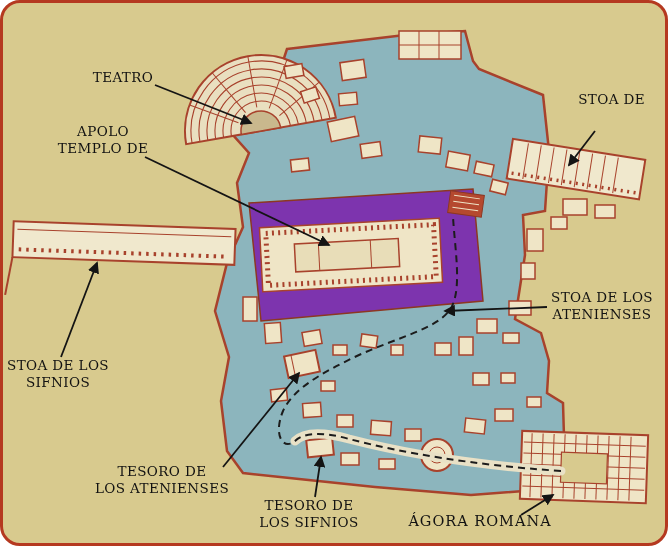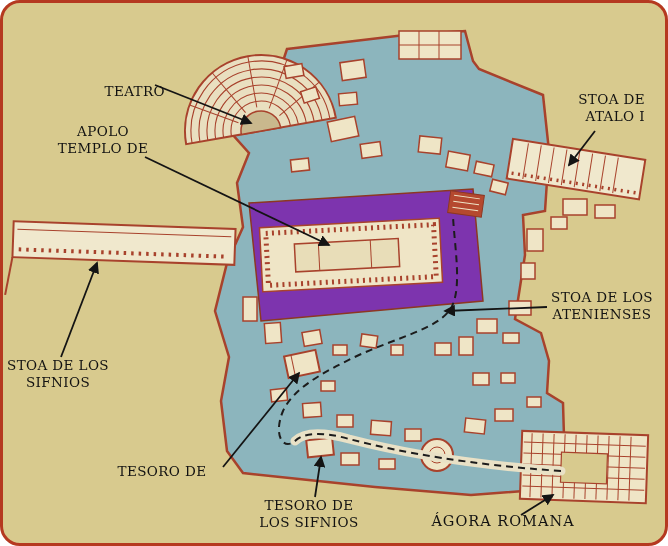--- a/index.html
+++ b/index.html
@@ -18,21 +18,21 @@
     position:absolute;
     color:#121212;
     font-size:13.5px;
     line-height:17px;
     text-align:center;
     letter-spacing:.4px;
     font-weight:500;
     user-select:none;
   }
   .label span{display:block;}
-  .label.big{font-size:14.5px;letter-spacing:1px;margin-left:23px;}
+  .label.big{font-size:14.5px;letter-spacing:1px;}
 </style>
 </head>
 <body>
 
 <div class="frame">
 
   <svg class="map-svg" viewBox="0 0 668 546">
     <defs>
       <marker id="arrow" viewBox="0 0 10 10" refX="8.5" refY="5" markerWidth="6.5" markerHeight="6.5" orient="auto">
         <path d="M0,0 L10,5 L0,10 z" fill="#141414"></path>
@@ -193,46 +193,46 @@
       <line x1="142" y1="154" x2="326" y2="242" marker-end="url(#arrow)"></line>
       <line x1="592" y1="128" x2="566" y2="162" marker-end="url(#arrow)"></line>
       <line x1="544" y1="304" x2="442" y2="308" marker-end="url(#arrow)"></line>
       <line x1="58" y1="354" x2="94" y2="260" marker-end="url(#arrow)"></line>
       <line x1="220" y1="464" x2="296" y2="370" marker-end="url(#arrow)"></line>
       <line x1="312" y1="494" x2="318" y2="454" marker-end="url(#arrow)"></line>
       <line x1="518" y1="512" x2="550" y2="492" marker-end="url(#arrow)"></line>
     </g>
   </svg>
 
-  <div class="label" style="left:78px;top:80px;width:84px;text-align:right;">
+  <div class="label" style="left:78px;top:66px;width:84px;">
     <span>TEATRO</span>
   </div>
 
   <div class="label" style="left:40px;top:120px;width:120px;">
     <span>APOLO</span>
     <span>TEMPLO DE</span>
   </div>
 
   <div class="label" style="left:550px;top:88px;width:92px;text-align:right;">
     <span>STOA DE</span>
-    <span>ATALO I</span>
   </div>
 
   <div class="label" style="left:538px;top:286px;width:122px;">
     <span>STOA DE LOS</span>
     <span>ATENIENSES</span>
   </div>
 
   <div class="label" style="left:2px;top:354px;width:106px;">
     <span>STOA DE LOS</span>
     <span>SIFNIOS</span>
   </div>
 
   <div class="label" style="left:88px;top:460px;width:142px;">
     <span>TESORO DE</span>
+    <span>LOS ATENIENSES</span>
   </div>
 
   <div class="label" style="left:248px;top:494px;width:116px;">
     <span>TESORO DE</span>
     <span>LOS SIFNIOS</span>
   </div>
 
   <div class="label big" style="left:400px;top:510px;width:154px;">
     <span>ÁGORA ROMANA</span>
   </div>

